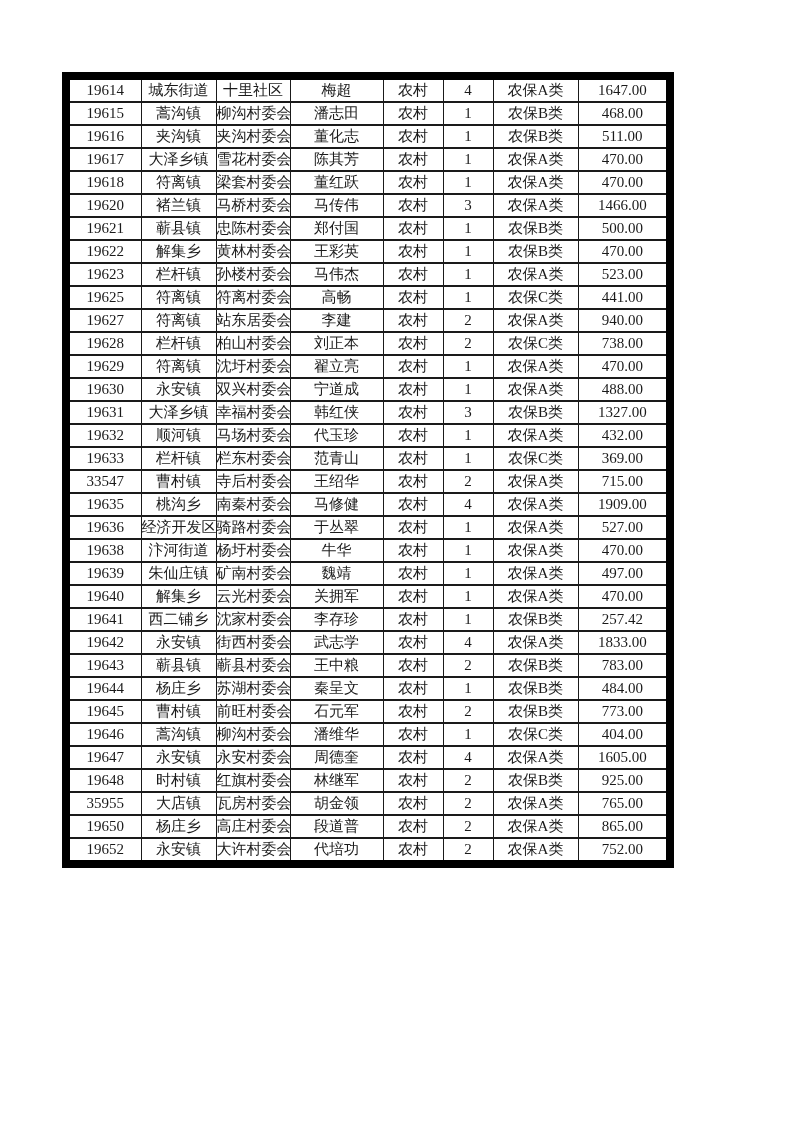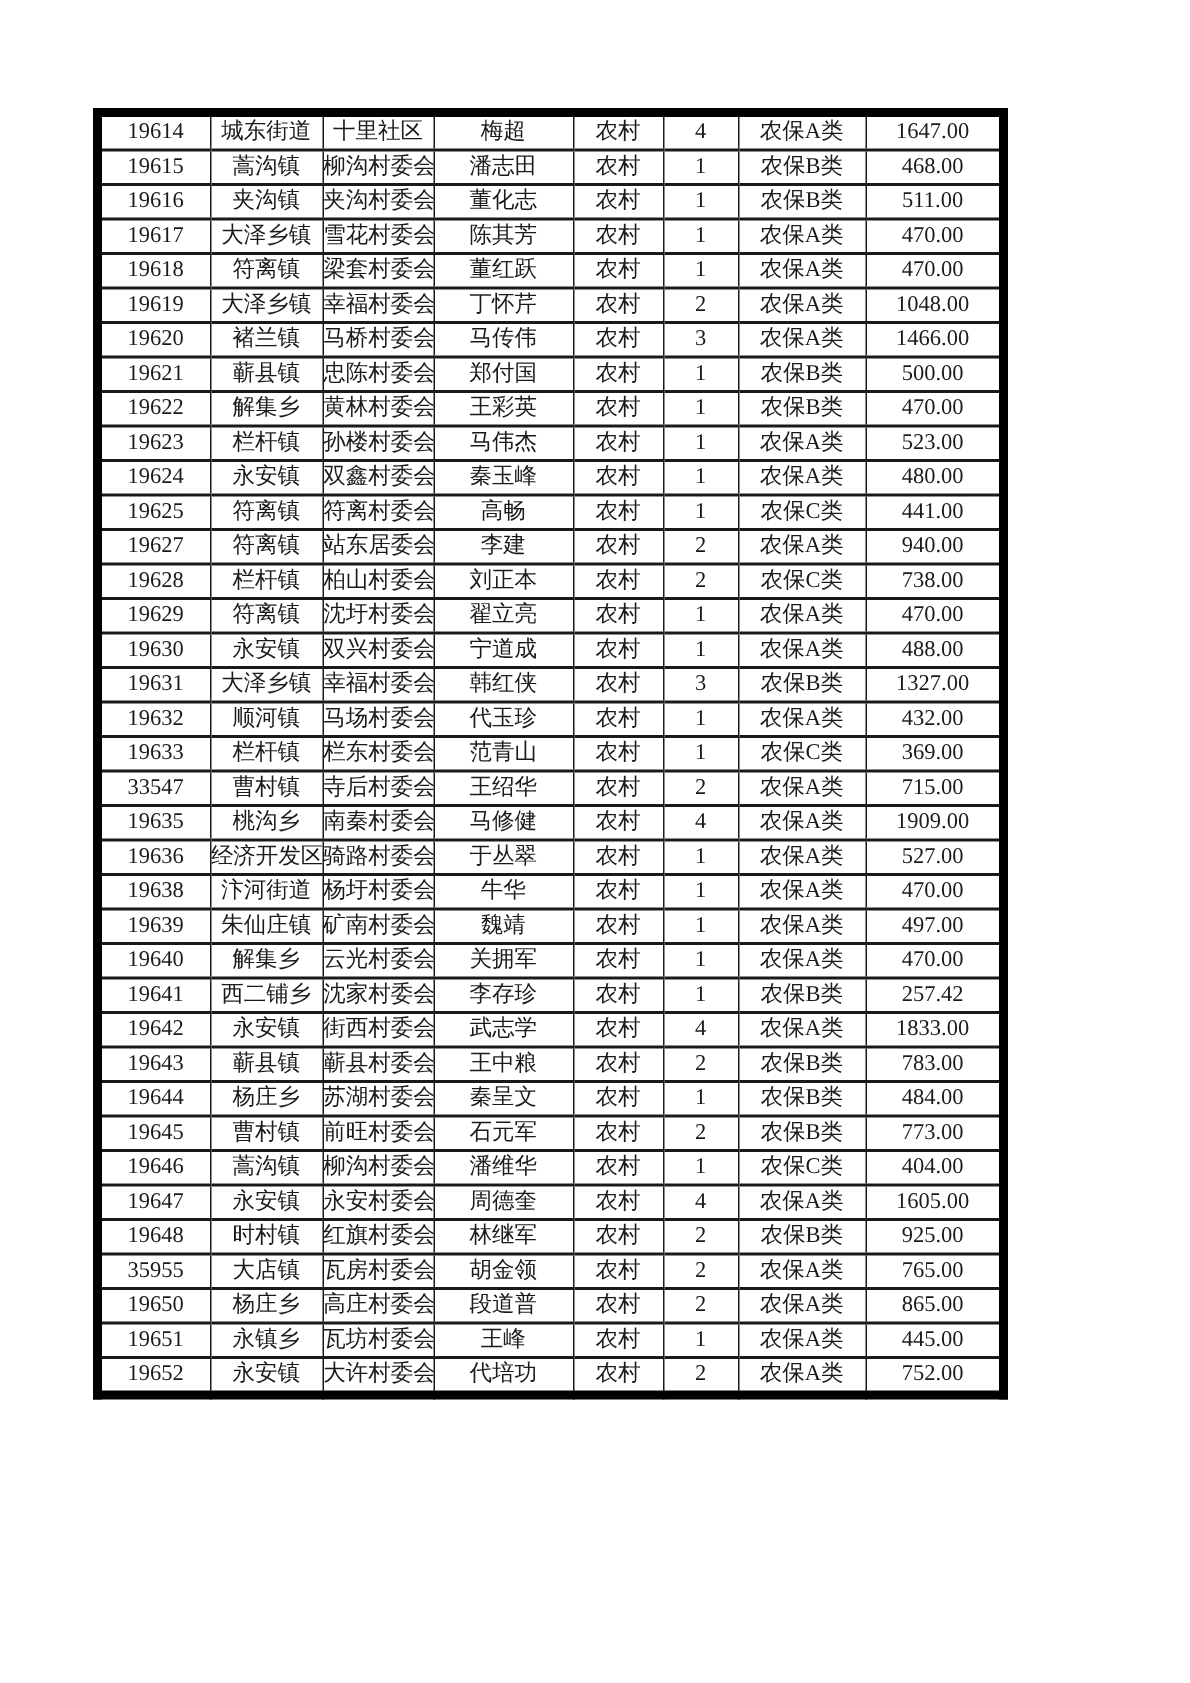--- a/index.html
+++ b/index.html
@@ -16,21 +16,21 @@
     font-family: "Liberation Serif", "DejaVu Serif", serif;
     color: #1a1a1a;
   }
   table.records {
     position: absolute;
     left: 62px;
     top: 72px;
     border-collapse: collapse;
     table-layout: fixed;
     width: 604px;
-    border: 6px solid #000000;
+    border: 8px solid #000000;
     padding-left: 37px;
   }
   table.records td {
     border-left: 1px solid #1a1a1a;
     border-right: 1px solid #1a1a1a;
     border-top: 2px solid #1a1a1a;
     border-bottom: 2px solid #1a1a1a;
     height: 21px;
     padding: 0;
     font-size: 15px;
@@ -110,30 +110,20 @@
           <td>19618</td>
           <td>符离镇</td>
           <td>梁套村委会</td>
           <td>董红跃</td>
           <td>农村</td>
           <td>1</td>
           <td>农保A类</td>
           <td>470.00</td>
         </tr>
         <tr>
-          <td>19619</td>
-          <td>大泽乡镇</td>
-          <td>幸福村委会</td>
-          <td>丁怀芹</td>
-          <td>农村</td>
-          <td>2</td>
-          <td>农保A类</td>
-          <td>1048.00</td>
-        </tr>
-        <tr>
           <td>19620</td>
           <td>褚兰镇</td>
           <td>马桥村委会</td>
           <td>马传伟</td>
           <td>农村</td>
           <td>3</td>
           <td>农保A类</td>
           <td>1466.00</td>
         </tr>
         <tr>
@@ -160,30 +150,20 @@
           <td>19623</td>
           <td>栏杆镇</td>
           <td>孙楼村委会</td>
           <td>马伟杰</td>
           <td>农村</td>
           <td>1</td>
           <td>农保A类</td>
           <td>523.00</td>
         </tr>
         <tr>
-          <td>19624</td>
-          <td>永安镇</td>
-          <td>双鑫村委会</td>
-          <td>秦玉峰</td>
-          <td>农村</td>
-          <td>1</td>
-          <td>农保A类</td>
-          <td>480.00</td>
-        </tr>
-        <tr>
           <td>19625</td>
           <td>符离镇</td>
           <td>符离村委会</td>
           <td>高畅</td>
           <td>农村</td>
           <td>1</td>
           <td>农保C类</td>
           <td>441.00</td>
         </tr>
         <tr>
@@ -408,30 +388,20 @@
         </tr>
         <tr>
           <td>19650</td>
           <td>杨庄乡</td>
           <td>高庄村委会</td>
           <td>段道普</td>
           <td>农村</td>
           <td>2</td>
           <td>农保A类</td>
           <td>865.00</td>
-        </tr>
-        <tr>
-          <td>19651</td>
-          <td>永镇乡</td>
-          <td>瓦坊村委会</td>
-          <td>王峰</td>
-          <td>农村</td>
-          <td>1</td>
-          <td>农保A类</td>
-          <td>445.00</td>
         </tr>
         <tr>
           <td>19652</td>
           <td>永安镇</td>
           <td>大许村委会</td>
           <td>代培功</td>
           <td>农村</td>
           <td>2</td>
           <td>农保A类</td>
           <td>752.00</td>

